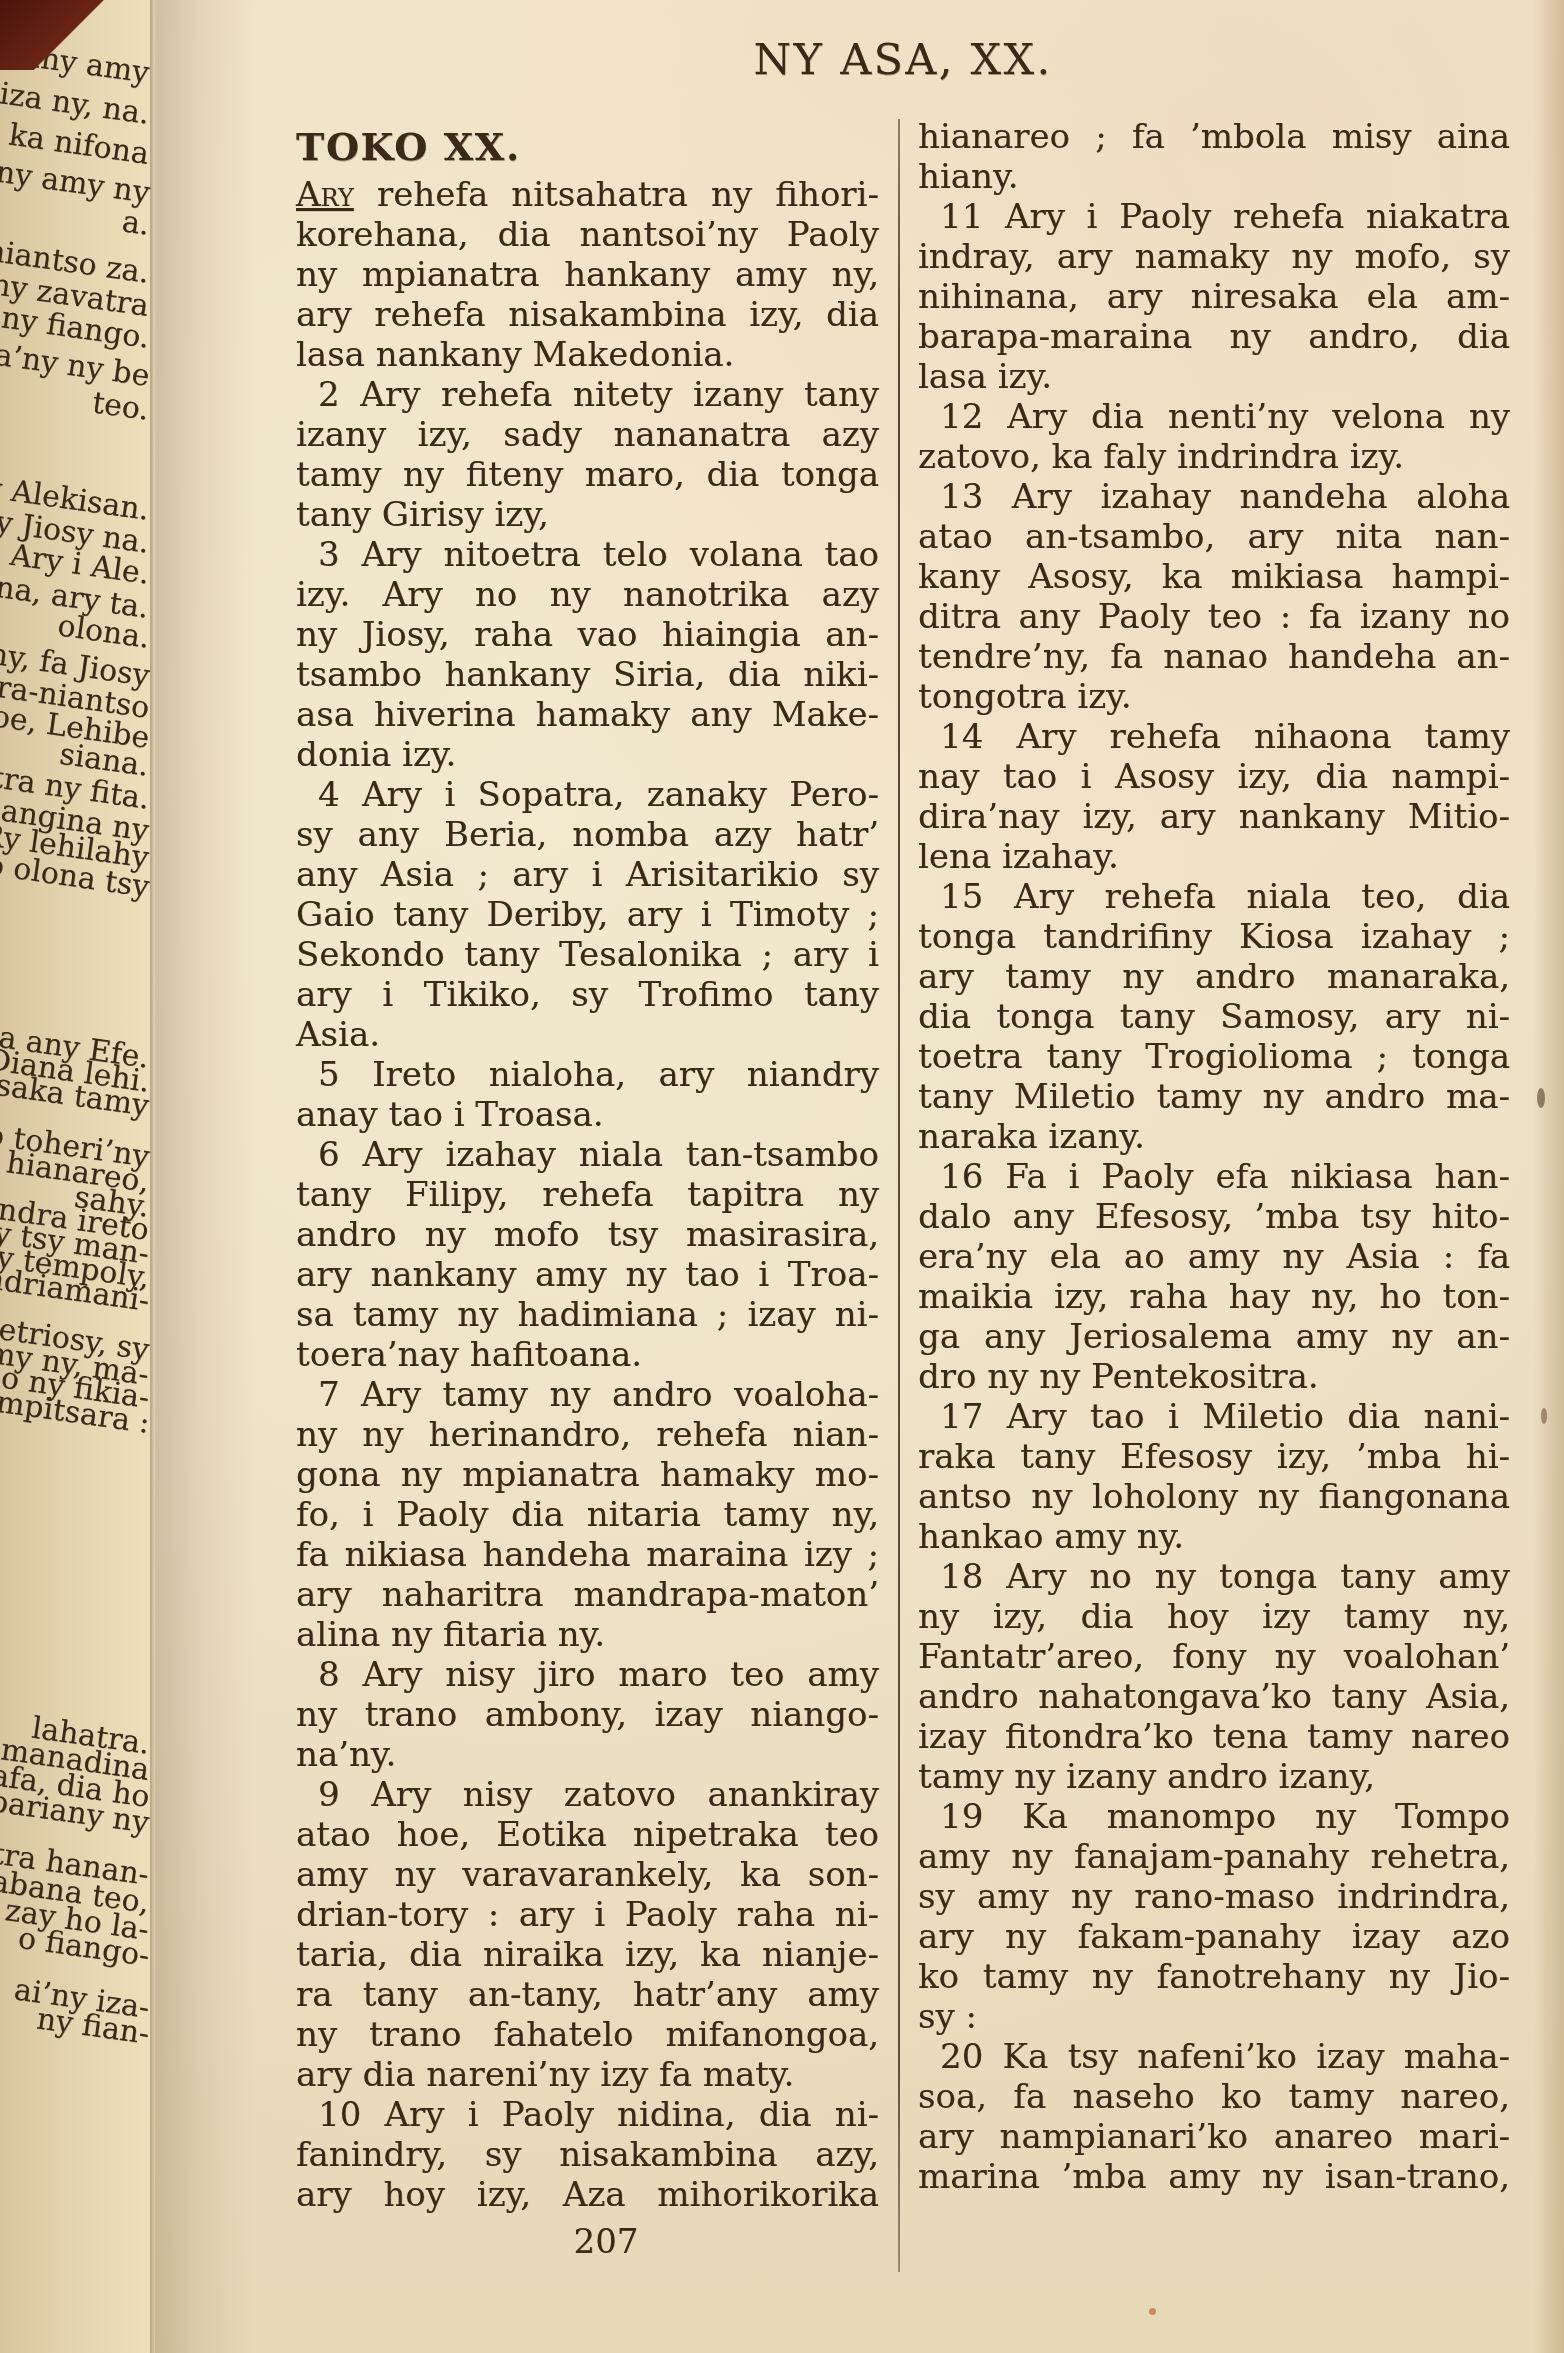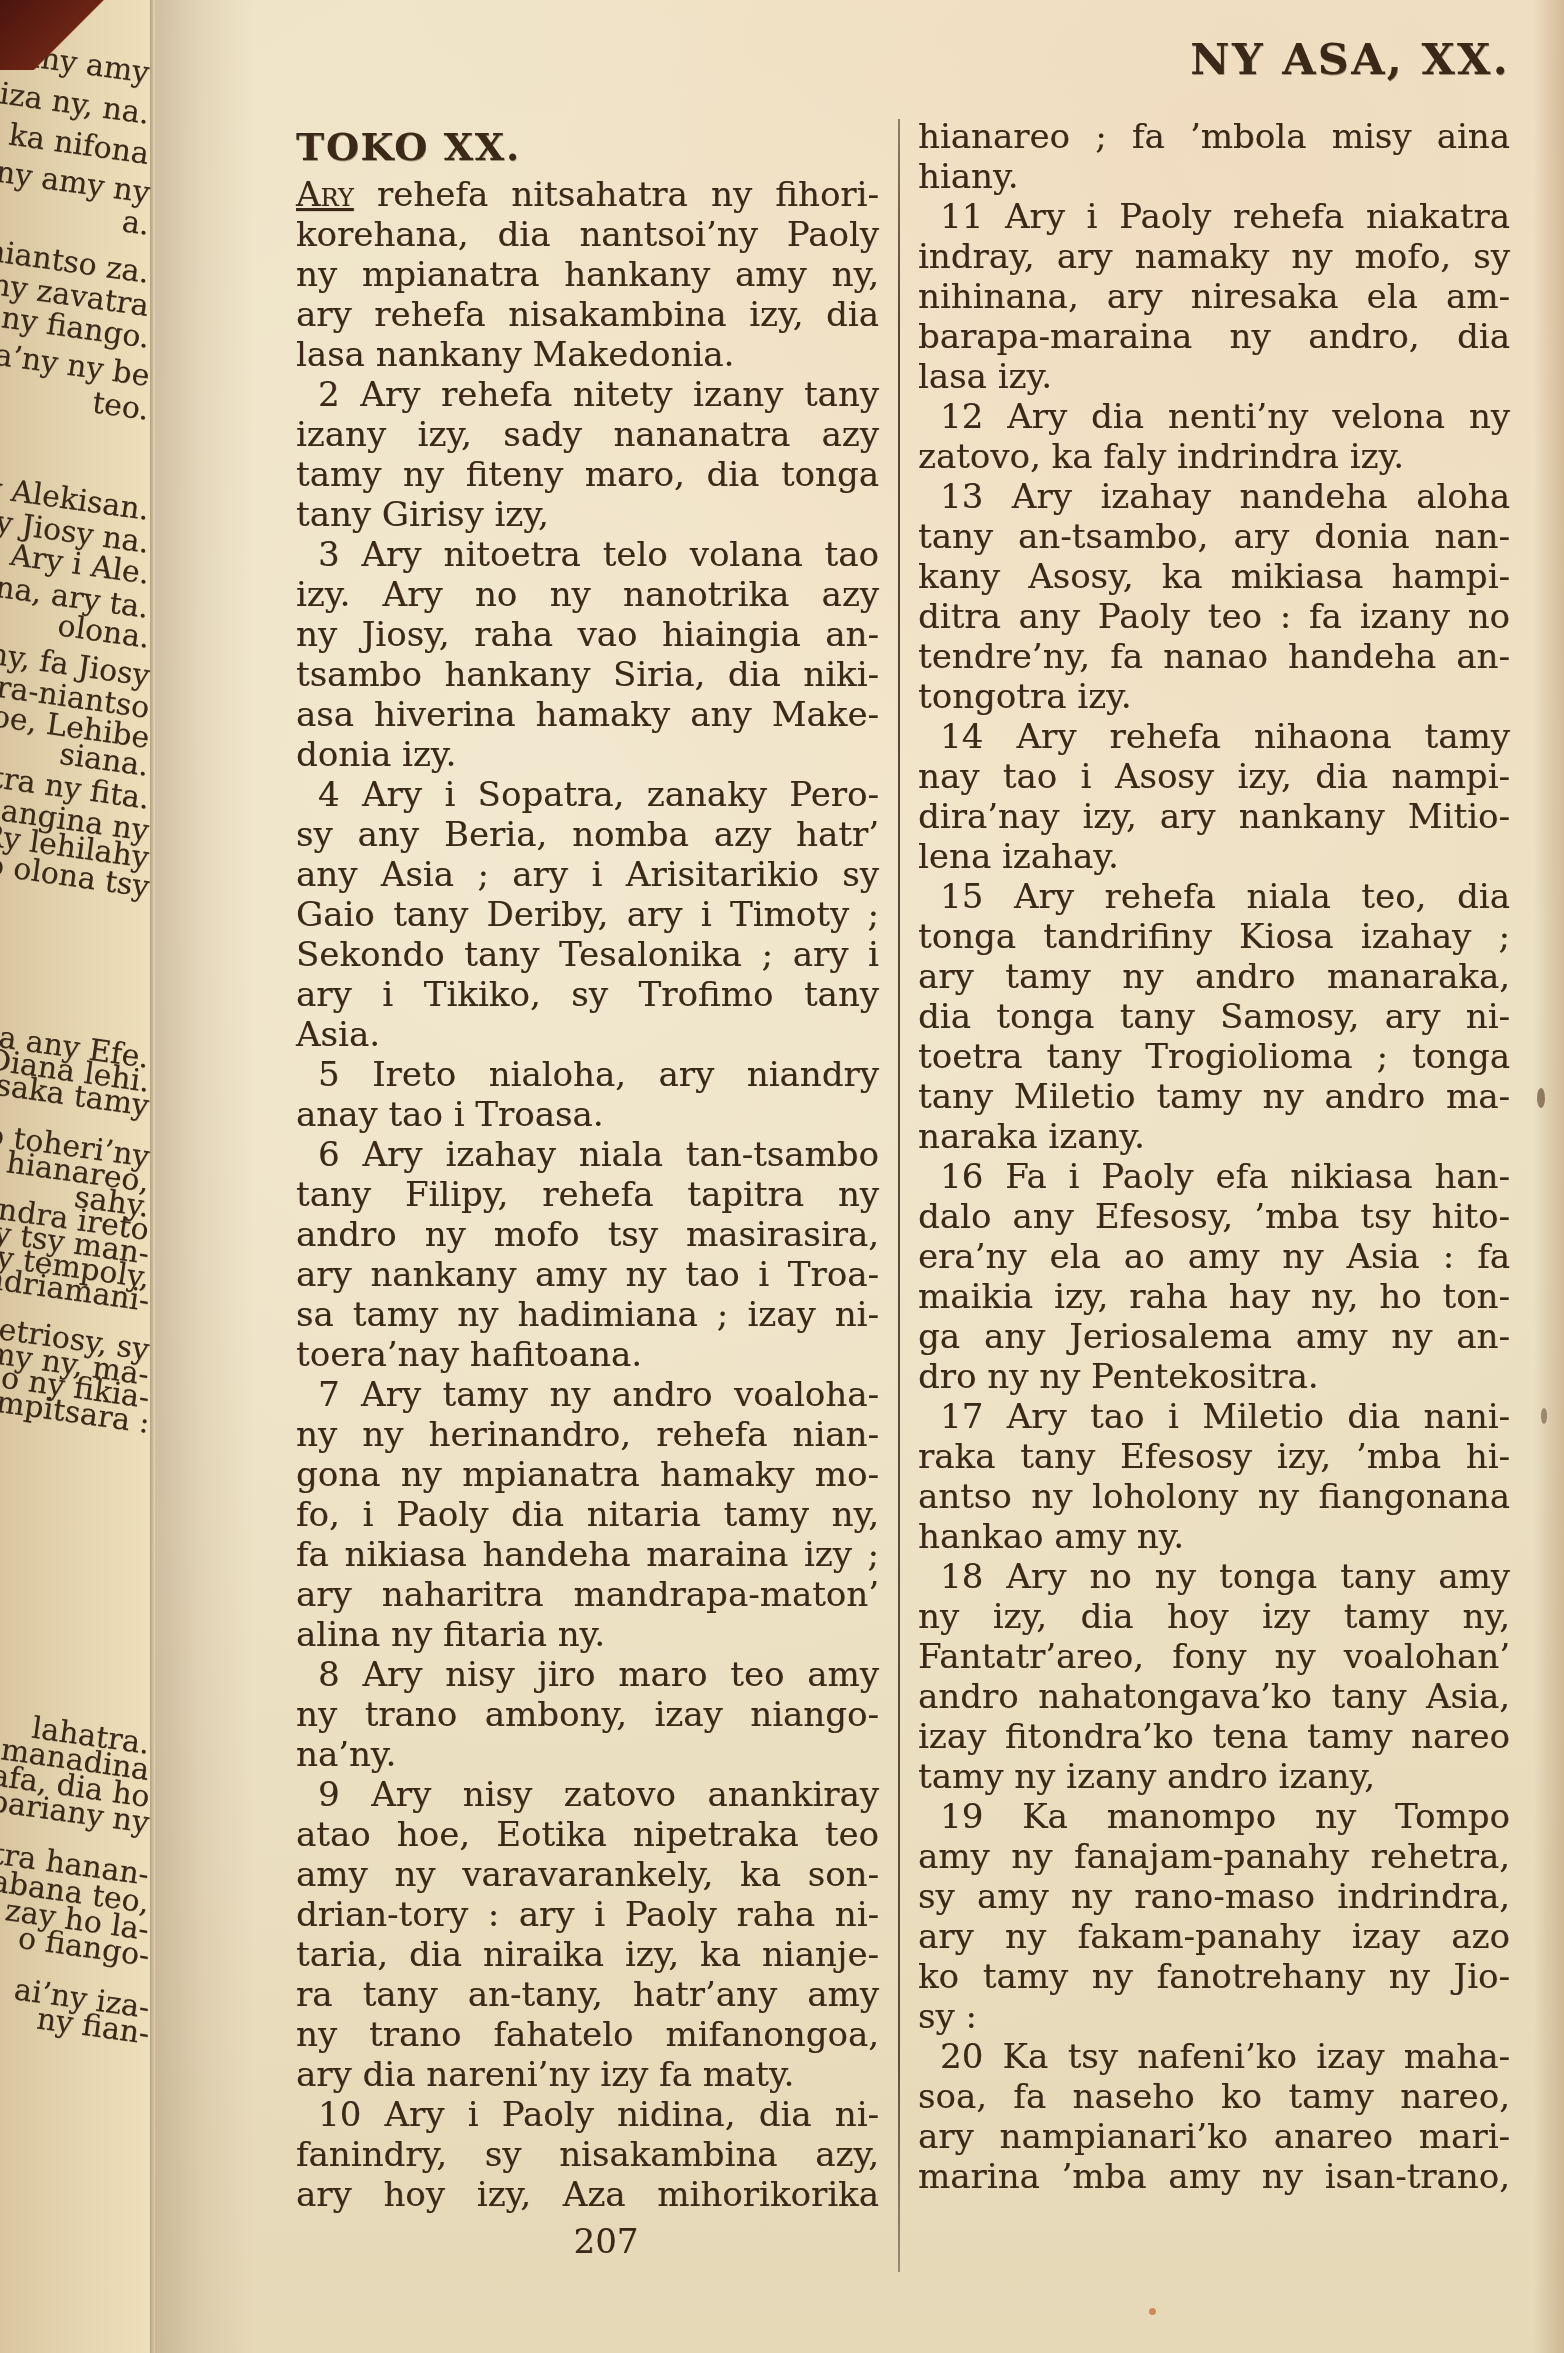--- a/index.html
+++ b/index.html
@@ -44,21 +44,21 @@
     position:absolute;right:0;top:0;width:31px;height:100%;
     background:linear-gradient(90deg,rgba(150,110,70,0),rgba(150,110,70,.16) 45%,rgba(167,126,82,.38));
   }
   .speck{position:absolute;border-radius:50%;}
   .speck.s1{left:1537px;top:1088px;width:7.8px;height:20.3px;background:rgba(74,46,26,.55);}
   .speck.s2{left:1541px;top:1408px;width:6.3px;height:15.6px;background:rgba(74,46,26,.45);}
   .speck.s3{left:1149px;top:2308px;width:7px;height:7px;background:rgba(196,94,40,.65);}
 
   .header{
     position:absolute;left:296px;top:34px;width:1214px;
-    text-align:right;font-size:43px;font-weight:bold;letter-spacing:2.3px;
+    text-align:center;font-size:43px;font-weight:normal;letter-spacing:2.3px;
     color:var(--ink);text-shadow:0.5px 0.5px 0.6px rgba(47,30,15,.4);
   }
   .toko{
     position:absolute;left:296px;top:124px;width:583px;
     font-size:38px;font-weight:bold;letter-spacing:1.6px;
     color:var(--ink);text-shadow:0.5px 0.5px 0.6px rgba(47,30,15,.4);
   }
   .col{
     position:absolute;color:var(--ink);font-size:34px;
     text-shadow:0.4px 0.4px 0.5px rgba(59,41,24,.38);
@@ -229,21 +229,21 @@
         <div class="line">nihinana, ary niresaka ela am-</div>
         <div class="line">barapa-maraina ny andro, dia</div>
         <div class="line end">lasa izy.</div>
       </div>
       <div class="para">
         <div class="line">12 Ary dia nenti’ny velona ny</div>
         <div class="line end">zatovo, ka faly indrindra izy.</div>
       </div>
       <div class="para">
         <div class="line">13 Ary izahay nandeha aloha</div>
-        <div class="line">tany an-tsambo, ary donia nan-</div>
+        <div class="line">atao an-tsambo, ary nita nan-</div>
         <div class="line">kany Asosy, ka mikiasa hampi-</div>
         <div class="line">ditra any Paoly teo : fa izany no</div>
         <div class="line">tendre’ny, fa nanao handeha an-</div>
         <div class="line end">tongotra izy.</div>
       </div>
       <div class="para">
         <div class="line">14 Ary rehefa nihaona tamy</div>
         <div class="line">nay tao i Asosy izy, dia nampi-</div>
         <div class="line">dira’nay izy, ary nankany Mitio-</div>
         <div class="line end">lena izahay.</div>

